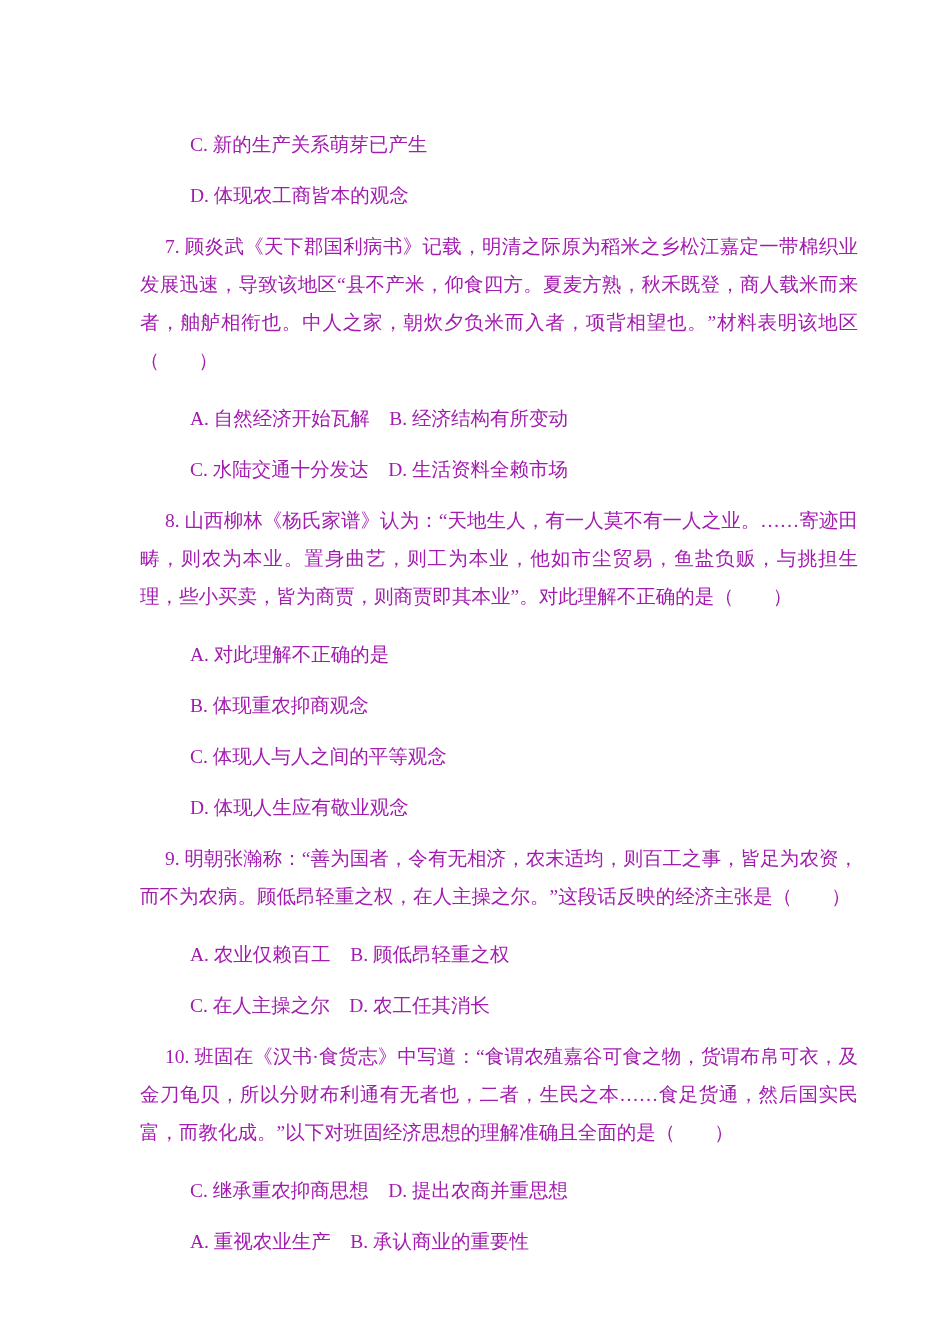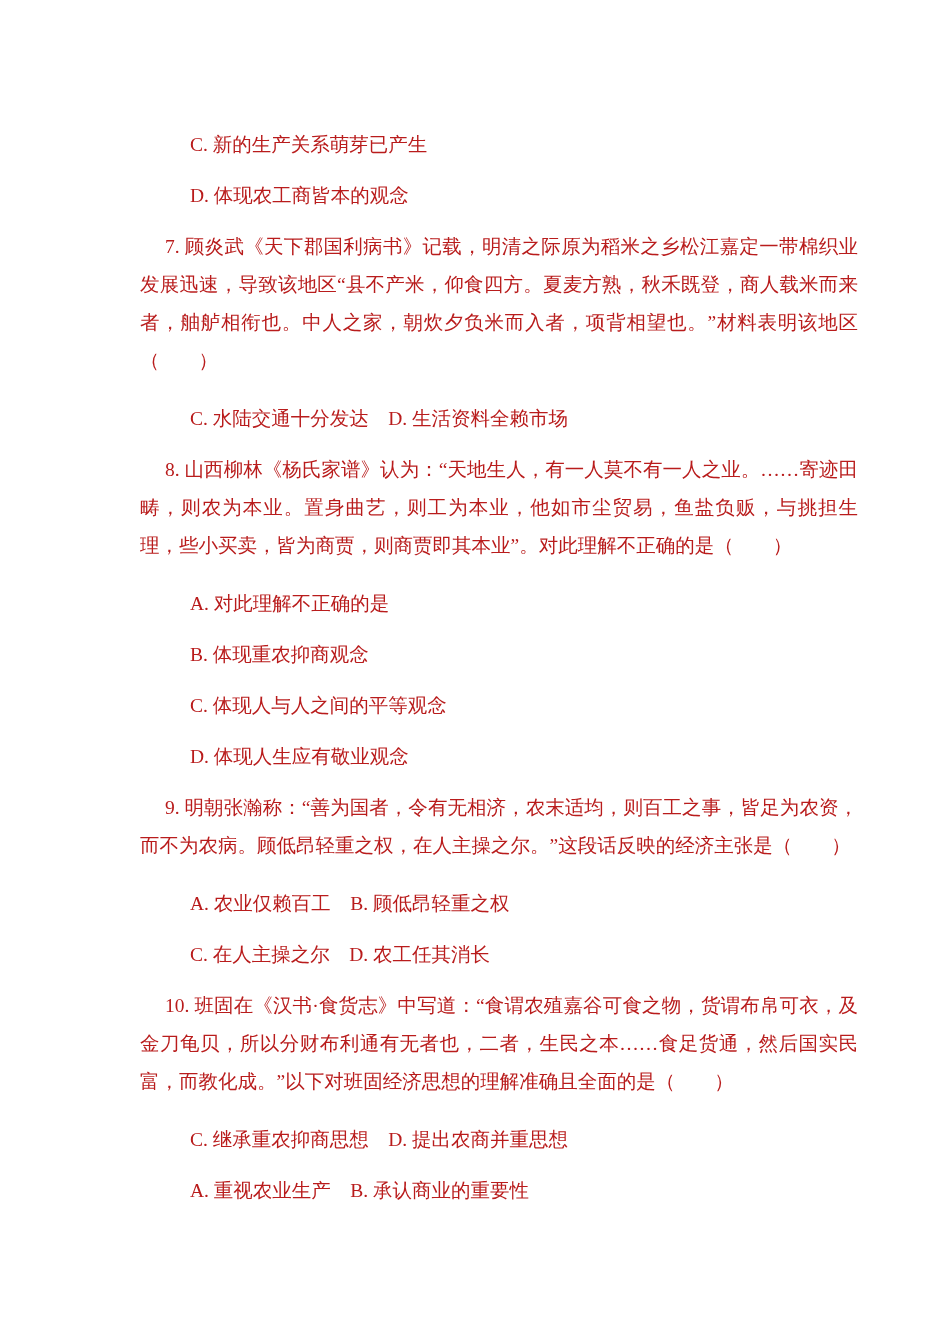--- a/index.html
+++ b/index.html
@@ -15,21 +15,21 @@
   .page {
     width: 950px;
     height: 1344px;
     background: #ffffff;
     padding: 126px 92px 0 140px;
   }
   .question { display: block; }
   p.stem, p.option {
     font-size: 19.5px;
     line-height: 38px;
-    color: #b91c1c;
+    color: #a21caf;
   }
   p.stem {
     text-align: justify;
     text-indent: 25px;
     margin-top: 2px;
     margin-bottom: 20px;
   }
   p.option {
     padding-left: 50px;
     margin-bottom: 13px;
@@ -41,20 +41,21 @@
 
 <div class="page">
 
   <section class="question">
     <p class="option">C. 新的生产关系萌芽已产生</p>
     <p class="option">D. 体现农工商皆本的观念</p>
   </section>
 
   <section class="question">
     <p class="stem">7. 顾炎武《天下郡国利病书》记载，明清之际原为稻米之乡松江嘉定一带棉织业发展迅速，导致该地区“县不产米，仰食四方。夏麦方熟，秋禾既登，商人载米而来者，舳舻相衔也。中人之家，朝炊夕负米而入者，项背相望也。”材料表明该地区（　　）</p>
+    <p class="option">A. 自然经济开始瓦解　B. 经济结构有所变动</p>
     <p class="option">C. 水陆交通十分发达　D. 生活资料全赖市场</p>
   </section>
 
   <section class="question">
     <p class="stem">8. 山西柳林《杨氏家谱》认为：“天地生人，有一人莫不有一人之业。……寄迹田畴，则农为本业。置身曲艺，则工为本业，他如市尘贸易，鱼盐负贩，与挑担生理，些小买卖，皆为商贾，则商贾即其本业”。对此理解不正确的是（　　）</p>
     <p class="option">A. 对此理解不正确的是</p>
     <p class="option">B. 体现重农抑商观念</p>
     <p class="option">C. 体现人与人之间的平等观念</p>
     <p class="option">D. 体现人生应有敬业观念</p>
   </section>

